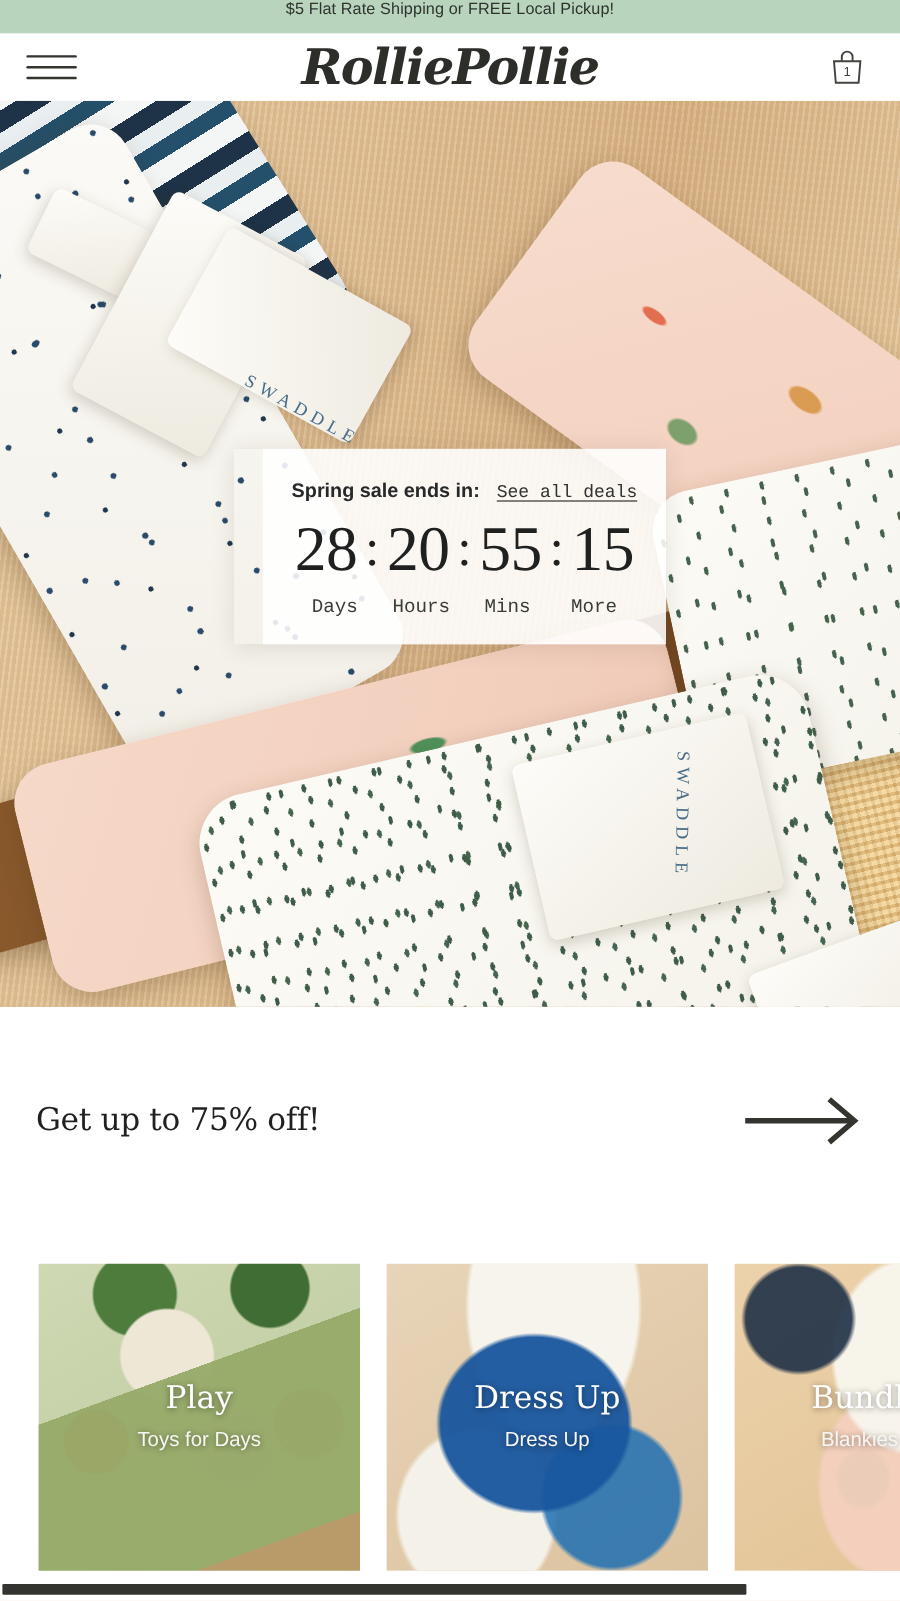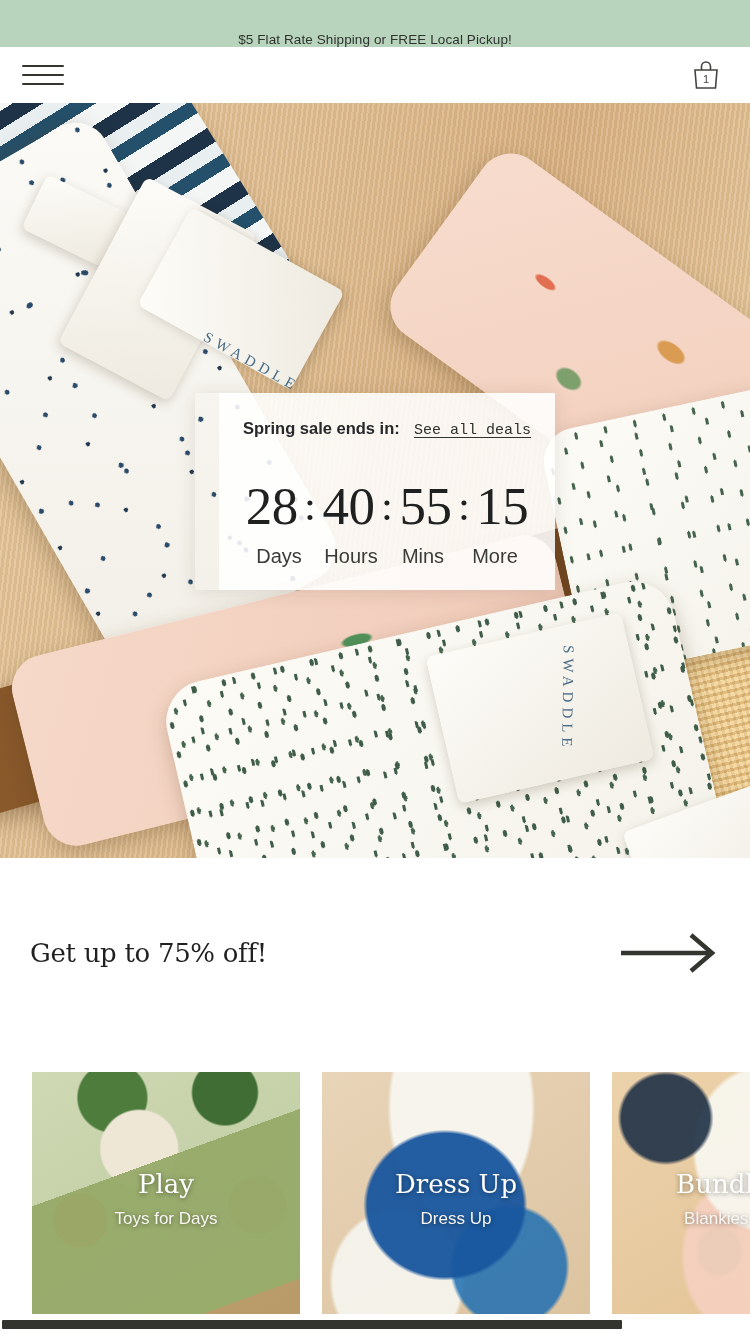--- a/index.html
+++ b/index.html
@@ -8,24 +8,24 @@
     width: 750px;
     height: 1334px;
     overflow: hidden;
     background: #ffffff;
     font-family: "Liberation Sans", sans-serif;
     position: relative;
   }
 
   
   .announcement-bar {
-    height: 47px;
+    height: 28px;
     background: #b9d4bc;
     display: flex;
-    align-items: flex-end;
+    align-items: flex-start;
     justify-content: center;
   }
   .announcement-text {
     font-size: 13.5px;
     color: #2e3330;
     letter-spacing: .1px;
     font-family: "Liberation Sans", sans-serif;
   }
 
   
@@ -243,21 +243,20 @@
   .countdown-row {
     display: flex;
     align-items: baseline;
     justify-content: center;
     gap: 0;
     margin-top: 8px;
   }
   .cd-unit {
     width: 70px;
     text-align: center;
-    margin-top: 28px;
   }
   .cd-value {
     font-family: "Liberation Serif", serif;
     font-size: 53px;
     line-height: 1.02;
     color: #1f2120;
     letter-spacing: -.5px;
   }
   .cd-sep {
     font-family: "Liberation Serif", serif;
@@ -269,23 +268,23 @@
     top: -4px;
   }
   .cd-labels {
     display: flex;
     justify-content: center;
     margin-top: 11px;
   }
   .cd-label {
     width: 94px;
     text-align: center;
-    font-size: 20px;
+    font-size: 16px;
     color: #3a3c38;
-    font-family: Liberation Sans, sans-serif;
+    font-family: Liberation Mono, monospace;
   }
   .shop-cta {
     background: #b08a76;
     color: #fdf8f4;
     text-align: center;
     padding: 15px 0 16px;
     font-size: 15.5px;
     letter-spacing: .7px;
     cursor: pointer;
     font-family: "Liberation Sans", sans-serif;
@@ -407,20 +406,21 @@
 </div>
 
 <div class="site-header">
 
   <button class="menu-button">
     <span></span>
     <span></span>
     <span></span>
   </button>
 
+  <div class="brand-logo">RolliePollie</div>
 
   <button class="cart-button">
     <svg width="30" height="32" viewBox="0 0 30 32" fill="none">
       <path d="M4 11 H26 L24.5 29 H5.5 Z" stroke="#43443f" stroke-width="1.6" fill="none"></path>
       <path d="M10.5 11 V7.5 A4.5 4.5 0 0 1 19.5 7.5 V11" stroke="#43443f" stroke-width="1.6" fill="none"></path>
     </svg>
     <span class="cart-count">1</span>
   </button>
 </div>
 
@@ -456,21 +456,21 @@
         <span class="countdown-title">Spring sale ends in:</span>
         <span class="see-all-deals">See all deals</span>
       </div>
 
       <div class="countdown-row">
         <div class="cd-unit">
           <div class="cd-value">28</div>
         </div>
         <div class="cd-sep">:</div>
         <div class="cd-unit">
-          <div class="cd-value">40</div>
+          <div class="cd-value">20</div>
         </div>
         <div class="cd-sep">:</div>
         <div class="cd-unit">
           <div class="cd-value">55</div>
         </div>
         <div class="cd-sep">:</div>
         <div class="cd-unit">
           <div class="cd-value">15</div>
         </div>
       </div>

